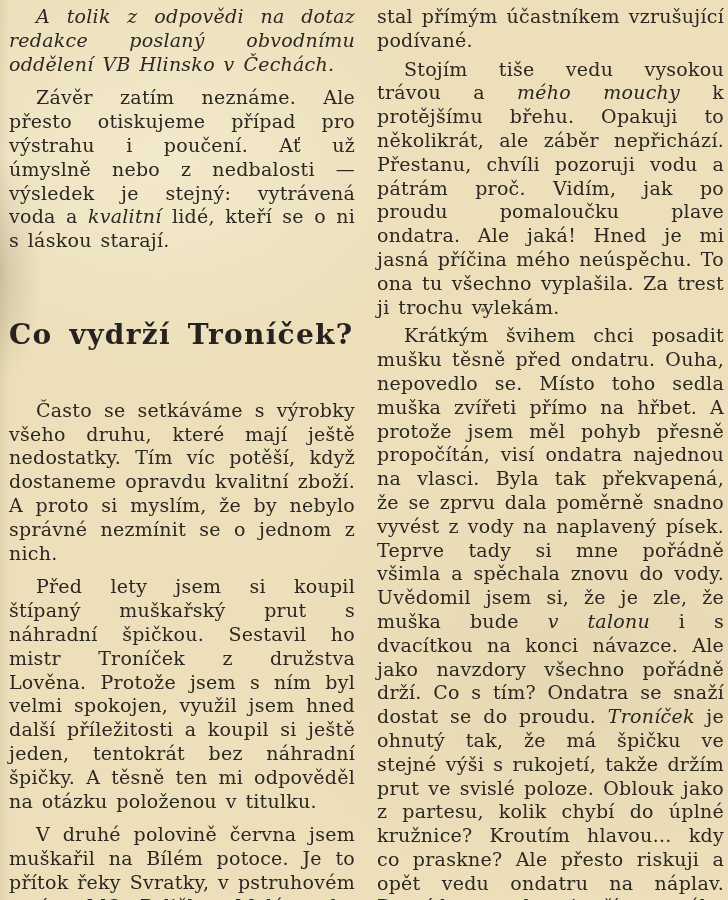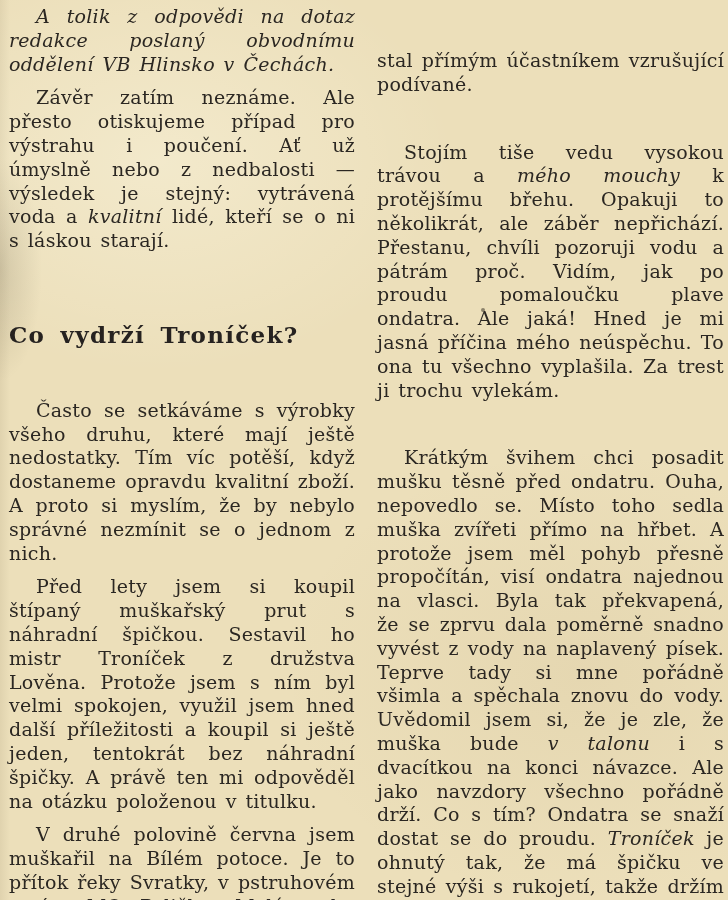--- a/index.html
+++ b/index.html
@@ -26,25 +26,25 @@
     font-size: 19px;
     line-height: 23.8px;
     letter-spacing: 0.25px;
     word-spacing: 2.5px;
     hyphens: manual;
   }
   .col-left  { left: 9px;  width: 346px; padding-top: 5px; }
   .col-right { left: 377px; width: 347px; padding-top: 5px; }
   p.para { margin: 0; }
   .col-left  p.para { margin-bottom: 10px; }
-  .col-right p.para { margin-bottom: 5px; margin-top: 44px; }
+  .col-right p.para { margin-bottom: 5px; }
   p.indent { text-indent: 27px; }
   .italic-intro, .it { font-style: italic; }
   h2.heading {
-    font-size: 23px;
+    font-size: 28px;
     font-weight: bold;
     letter-spacing: 1.3px;
     word-spacing: 6px;
     margin: 70px 0 52px 0;
     text-align: left;
     color: #262220;
   }
   .speck {
     position: absolute;
     background: rgba(60,52,40,0.55);
@@ -55,21 +55,21 @@
 </style>
 </head>
 <body>
 
 <div class="page">
   <div class="col col-left">
       <p class="para indent italic-intro"><span class="it">A tolik z odpovědi na dotaz redakce poslaný obvodnímu oddělení VB Hlinsko v Čechách.</span></p>
       <p class="para indent"><span>Závěr zatím neznáme. Ale přesto otiskujeme případ pro výstrahu i poučení. Ať už úmyslně nebo z nedbalosti — výsledek je stejný: vytrávená voda a </span><span class="it">kvalitní</span><span> lidé, kteří se o ni s láskou starají.</span></p>
       <h2 class="heading">Co vydrží Troníček?</h2>
       <p class="para indent"><span>Často se setkáváme s výrobky všeho druhu, které mají ještě nedostatky. Tím víc potěší, když dostaneme opravdu kvalitní zboží. A proto si myslím, že by nebylo správné nezmínit se o jednom z nich.</span></p>
-      <p class="para indent"><span>Před lety jsem si koupil štípaný muškařský prut s náhradní špičkou. Sestavil ho mistr Troníček z družstva Lověna. Protože jsem s ním byl velmi spokojen, využil jsem hned další příležitosti a koupil si ještě jeden, tentokrát bez náhradní špičky. A právě ten mi odpověděl na otázku položenou v titulku.</span></p>
+      <p class="para indent"><span>Před lety jsem si koupil štípaný muškařský prut s náhradní špičkou. Sestavil ho mistr Troníček z družstva Lověna. Protože jsem s ním byl velmi spokojen, využil jsem hned další příležitosti a koupil si ještě jeden, tentokrát bez náhradní špičky. A těsně ten mi odpověděl na otázku položenou v titulku.</span></p>
       <p class="para indent"><span>V druhé polovině června jsem muškařil na Bílém potoce. Je to přítok řeky Svratky, v pstruhovém revíru MO Polička. Malá voda, ale přesto se zasloužila o to, že jsem se</span></p>
     </div>
   <div class="col col-right">
       <p class="para"><span>stal přímým účastníkem vzrušující podívané.</span></p>
       <p class="para indent"><span>Stojím tiše vedu vysokou trávou a </span><span class="it">mého mouchy</span><span> k protějšímu břehu. Opakuji to několikrát, ale záběr nepřichází. Přestanu, chvíli pozoruji vodu a pátrám proč. Vidím, jak po proudu pomaloučku plave ondatra. Ale jaká! Hned je mi jasná příčina mého neúspěchu. To ona tu všechno vyplašila. Za trest ji trochu vylekám.</span></p>
       <p class="para indent"><span>Krátkým švihem chci posadit mušku těsně před ondatru. Ouha, nepovedlo se. Místo toho sedla muška zvířeti přímo na hřbet. A protože jsem měl pohyb přesně propočítán, visí ondatra najednou na vlasci. Byla tak překvapená, že se zprvu dala poměrně snadno vyvést z vody na naplavený písek. Teprve tady si mne pořádně všimla a spěchala znovu do vody. Uvědomil jsem si, že je zle, že muška bude </span><span class="it">v talonu</span><span> i s dvacítkou na konci návazce. Ale jako navzdory všechno pořádně drží. Co s tím? Ondatra se snaží dostat se do proudu. </span><span class="it">Troníček</span><span> je ohnutý tak, že má špičku ve stejné výši s rukojetí, takže držím prut ve svislé poloze. Oblouk jako z partesu, kolik chybí do úplné kružnice? Kroutím hlavou… kdy co praskne? Ale přesto riskuji a opět vedu ondatru na náplav. Dvacítka na konci třímetrového několikrát ujímaného návazce drží poctivě.</span></p>
     </div>
   <div class="speck speck-1"></div>
   <div class="speck speck-2"></div>
 </div>

